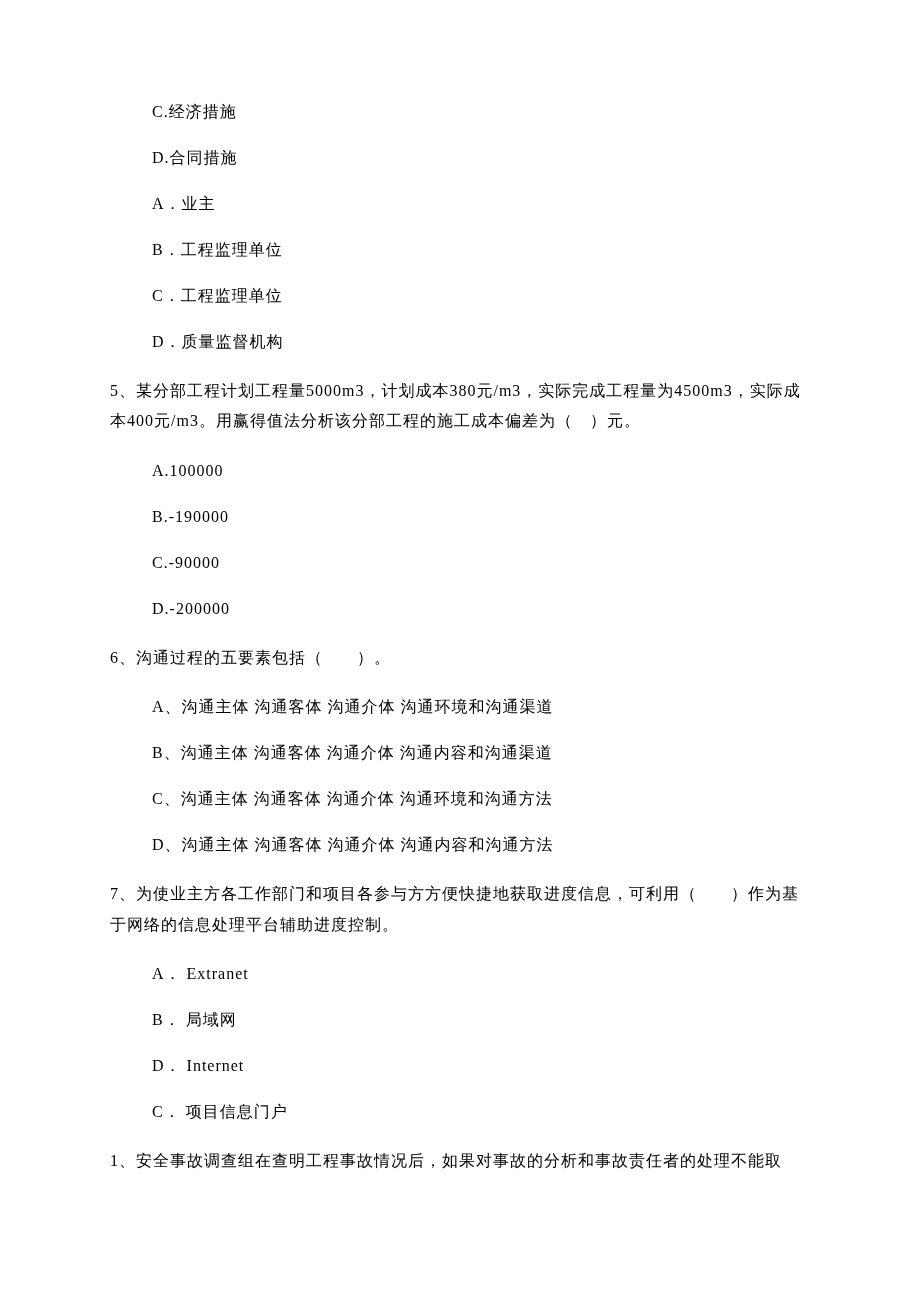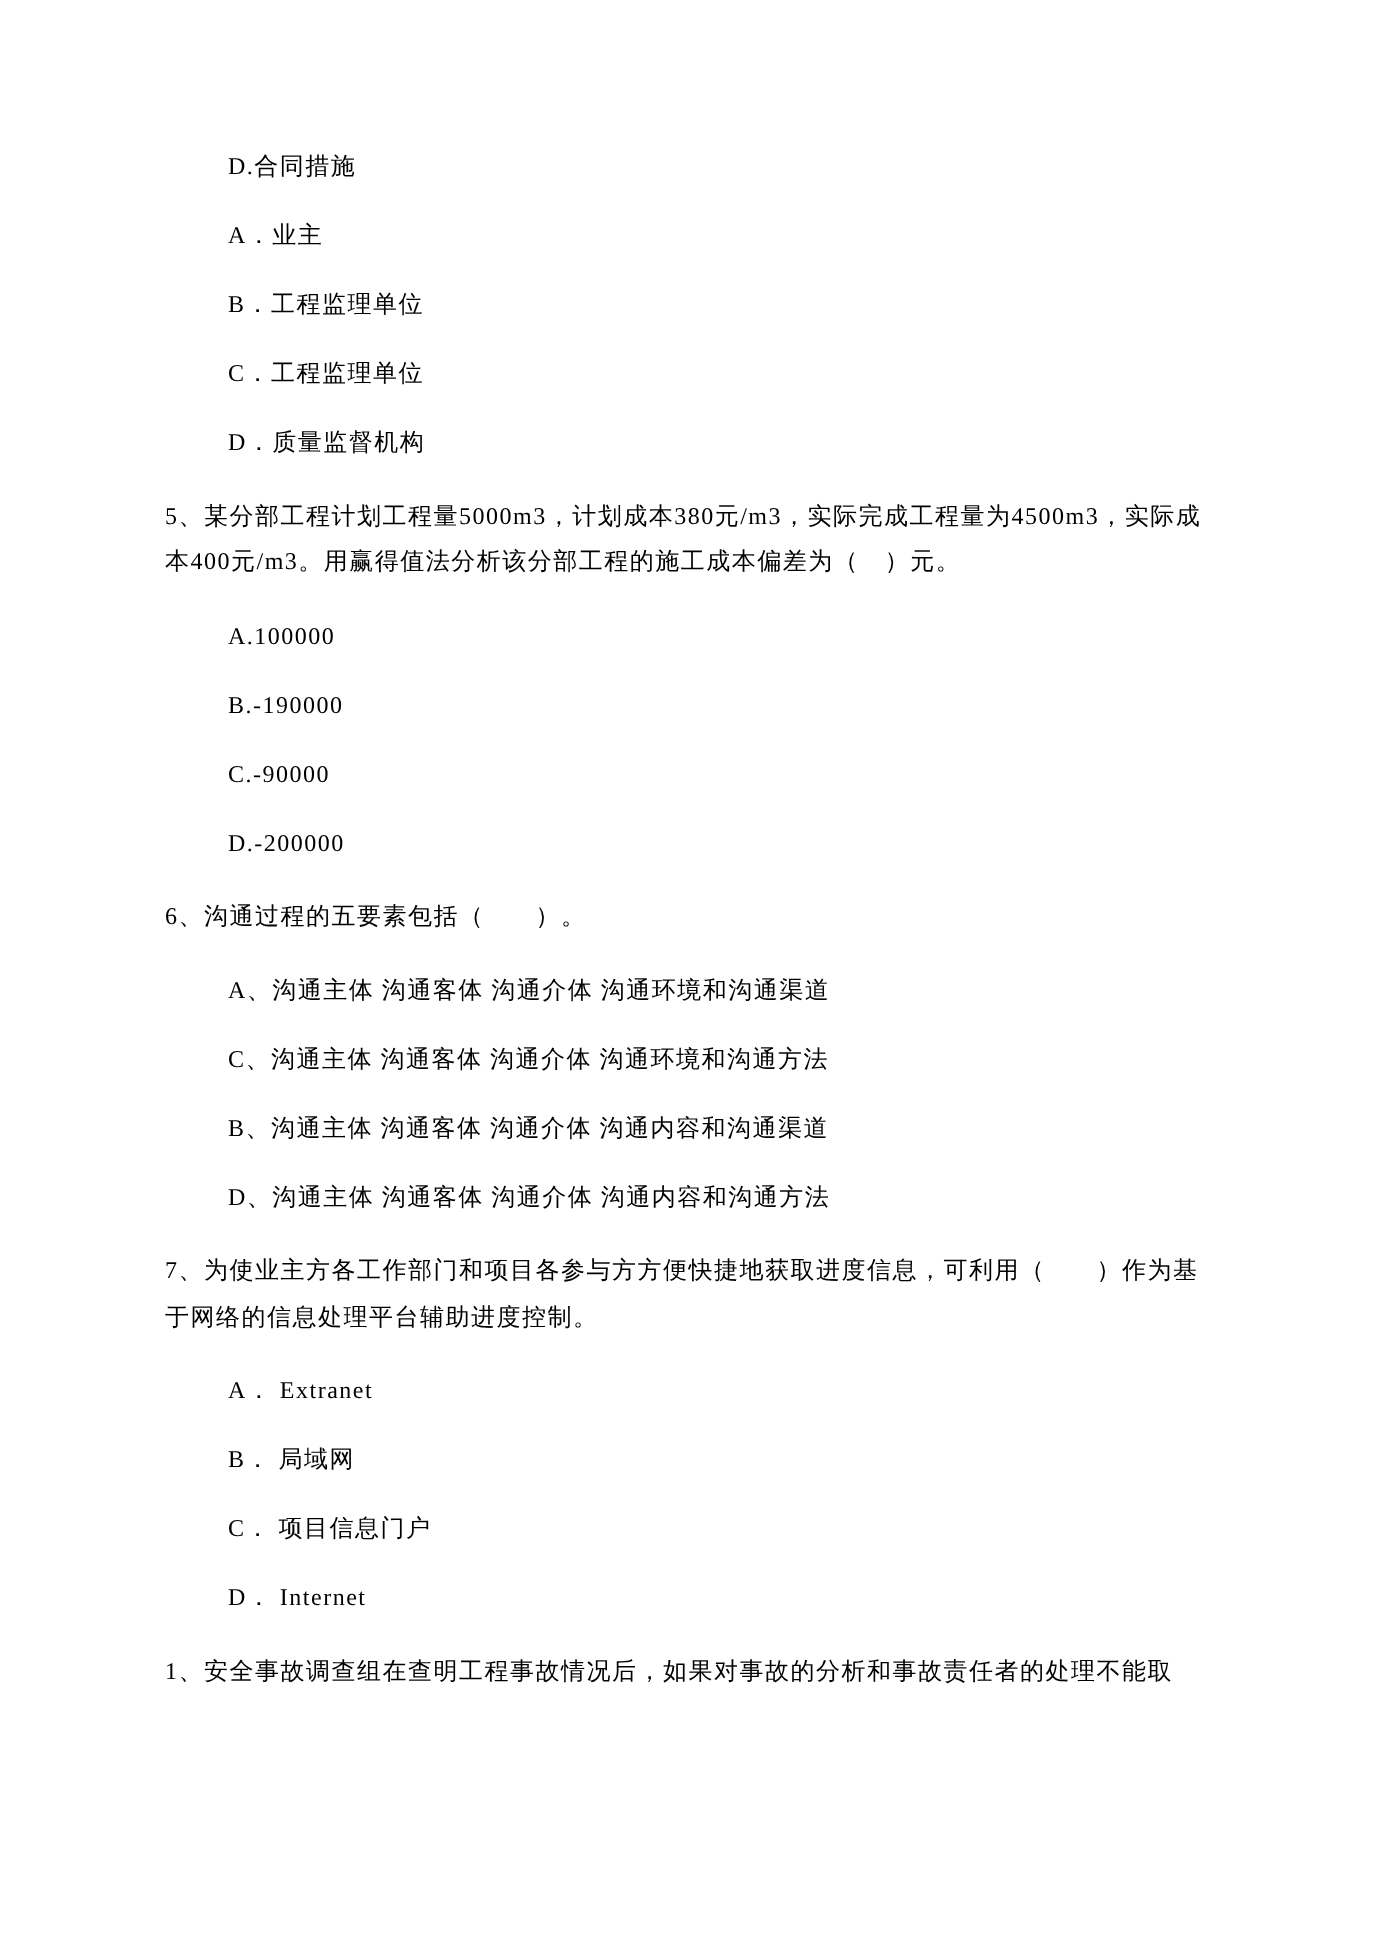--- a/index.html
+++ b/index.html
@@ -21,20 +21,21 @@
     .stem {
       margin-bottom: 22px;
       letter-spacing: 1px;
       line-height: 1.9;
     }
   </style>
 </head>
 <body>
 
 <div>
+  <div class="option">C.经济措施</div>
   <div class="option">D.合同措施</div>
 </div>
 
 <div>
   <div class="option">A．业主</div>
   <div class="option">B．工程监理单位</div>
   <div class="option">C．工程监理单位</div>
   <div class="option">D．质量监督机构</div>
 </div>
 
@@ -42,28 +43,28 @@
   <div class="stem">5、某分部工程计划工程量5000m3，计划成本380元/m3，实际完成工程量为4500m3，实际成本400元/m3。用赢得值法分析该分部工程的施工成本偏差为（　）元。</div>
   <div class="option">A.100000</div>
   <div class="option">B.-190000</div>
   <div class="option">C.-90000</div>
   <div class="option">D.-200000</div>
 </div>
 
 <div>
   <div class="stem">6、沟通过程的五要素包括（　　）。</div>
   <div class="option">A、沟通主体 沟通客体 沟通介体 沟通环境和沟通渠道</div>
+  <div class="option">B、沟通主体 沟通客体 沟通介体 沟通内容和沟通渠道</div>
   <div class="option">C、沟通主体 沟通客体 沟通介体 沟通环境和沟通方法</div>
-  <div class="option">B、沟通主体 沟通客体 沟通介体 沟通内容和沟通渠道</div>
   <div class="option">D、沟通主体 沟通客体 沟通介体 沟通内容和沟通方法</div>
 </div>
 
 <div>
   <div class="stem">7、为使业主方各工作部门和项目各参与方方便快捷地获取进度信息，可利用（　　）作为基于网络的信息处理平台辅助进度控制。</div>
   <div class="option">A． Extranet</div>
   <div class="option">B． 局域网</div>
+  <div class="option">D． Internet</div>
   <div class="option">C． 项目信息门户</div>
-  <div class="option">D． Internet</div>
 </div>
 
 <div>
   <div class="stem">1、安全事故调查组在查明工程事故情况后，如果对事故的分析和事故责任者的处理不能取</div>
 </div>
 
 </body></html>

